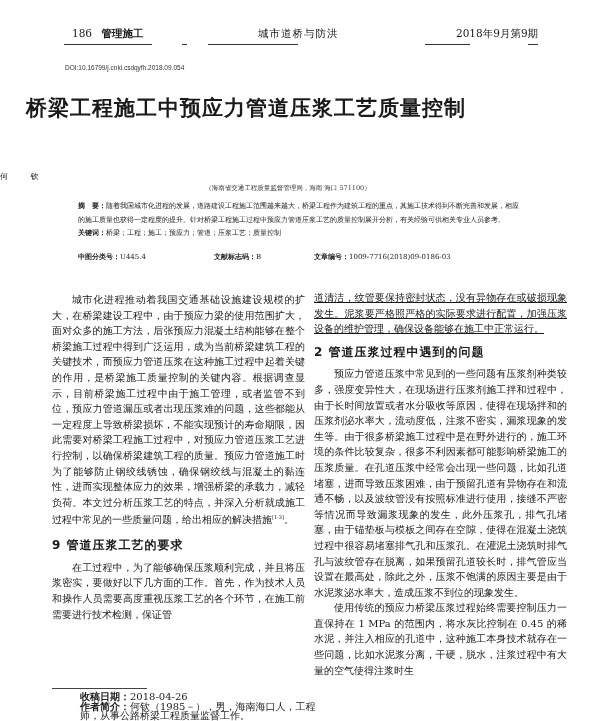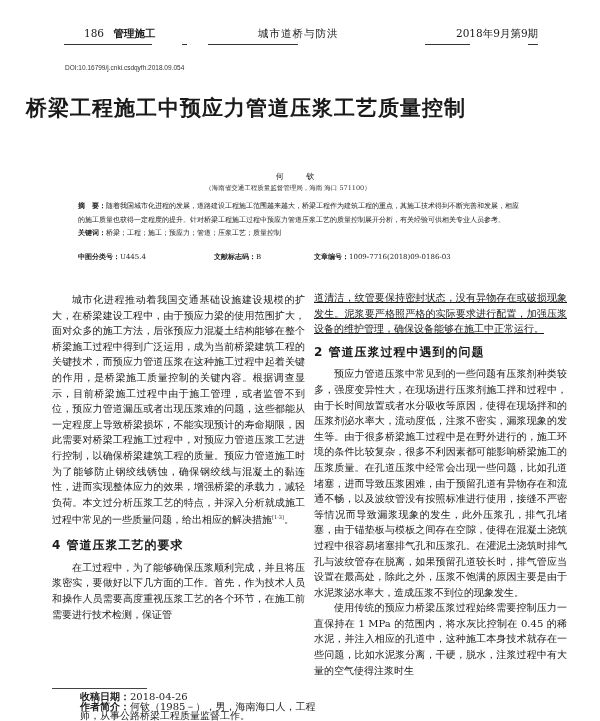--- a/index.html
+++ b/index.html
@@ -1,29 +1,29 @@
 <!DOCTYPE html>
 <html><head>
 <meta charset="utf-8">
 <style>
   html, body { margin:0; padding:0; background:#ffffff; }
   body { width:600px; height:721px; position:relative; overflow:hidden;
          font-family:"DejaVu Serif","Liberation Serif",serif; color:#1a1a1a; }
   .abs { position:absolute; }
   .hdr { top:27px; font-size:10.5px; white-space:nowrap; }
-  .hdr-left { left:72px;margin-left:12px; }
+  .hdr-left { left:72px; }
   .hdr-left .pg { margin-right:6px; }
   .hdr-left .sec { font-weight:bold; font-family:"DejaVu Sans","Liberation Sans",sans-serif; }
   .hdr-center { left:258px; letter-spacing:1px; }
   .hdr-right { right:198px; right:auto; left:456px; }
   .rule { height:1px; background:#333; top:44px; }
   .doi { left:65px; top:64px; font-size:6.5px; color:#333; font-family:"Liberation Sans",sans-serif; }
   .title { left:0; width:492px; top:94px; text-align:center; font-size:21px; font-weight:bold;
            letter-spacing:1px; font-family:"DejaVu Sans","Liberation Sans",sans-serif; }
-  .author { left:0; width:600px; top:171px; text-align:center; font-size:8px; letter-spacing:10px; }
+  .author { left:0; width:600px; top:171px; font-size:8px; letter-spacing:10px; }
   .affil { left:0; width:576px; top:184px; text-align:center; font-size:6.5px; color:#333; }
   .abstract { left:78px; width:444px; top:200px; font-size:7px; line-height:13.5px; color:#222; }
   .abstract .lbl { font-weight:bold; font-family:"DejaVu Sans","Liberation Sans",sans-serif; }
   .meta-row { left:78px; top:250px; width:444px; font-size:7px; display:flex; color:#222; }
   .meta-row .lbl { font-weight:bold; font-family:"DejaVu Sans","Liberation Sans",sans-serif; }
   .meta-row .c1 { width:120px; } .meta-row .c2 { width:100px; }
   .col { width:253px; font-size:10px; line-height:15.6px; text-align:justify; }
   .col-left { left:52px; top:292px; }
   .col-right { left:314px; top:290px; }
   .h2 { font-family:"DejaVu Sans","Liberation Sans",sans-serif; font-size:12px; font-weight:bold;
@@ -61,21 +61,21 @@
   <span class="lbl">关键词：</span><span>桥梁；工程；施工；预应力；管道；压浆工艺；质量控制</span>
 </div>
 <div class="abs meta-row" style="top:252px;">
   <div class="c1"><span class="lbl">中图分类号：</span><span>U445.4</span></div>
   <div class="c2" style="margin-left:16px;"><span class="lbl">文献标志码：</span><span>B</span></div>
   <div><span class="lbl">文章编号：</span><span>1009-7716(2018)09-0186-03</span></div>
 </div>
 
 <div class="abs col col-left">
   <p class="para"><span>城市化进程推动着我国交通基础设施建设规模的扩大，在桥梁建设工程中，由于预应力梁的使用范围扩大，面对众多的施工方法，后张预应力混凝土结构能够在整个桥梁施工过程中得到广泛运用，成为当前桥梁建筑工程的关键技术，而预应力管道压浆在这种施工过程中起着关键的作用，是桥梁施工质量控制的关键内容。根据调查显示，目前桥梁施工过程中由于施工管理，或者监管不到位，预应力管道漏压或者出现压浆难的问题，这些都能从一定程度上导致桥梁损坏，不能实现预计的寿命期限，因此需要对桥梁工程施工过程中，对预应力管道压浆工艺进行控制，以确保桥梁建筑工程的质量。预应力管道施工时为了能够防止钢绞线锈蚀，确保钢绞线与混凝土的黏连性，进而实现整体应力的效果，增强桥梁的承载力，减轻负荷。本文过分析压浆工艺的特点，并深入分析就成施工过程中常见的一些质量问题，给出相应的解决措施</span><sup>[1-3]</sup><span>。</span></p>
-  <div class="h2" style="margin-top:10px;">4 管道压浆工艺的要求</div>
+  <div class="h2" style="margin-top:10px;">9 管道压浆工艺的要求</div>
   <p class="para">在工过程中，为了能够确保压浆顺利完成，并且将压浆密实，要做好以下几方面的工作。首先，作为技术人员和操作人员需要高度重视压浆工艺的各个环节，在施工前需要进行技术检测，保证管</p>
 </div>
 
 <div class="abs footrule"></div>
 <div class="abs foot">
   <div><span class="lbl">收稿日期：</span><span>2018-04-26</span></div>
   <div><span class="lbl">作者简介：</span><span>何钦（1985－），男，海南海口人，工程师，从事公路桥梁工程质量监督工作。</span></div>
 </div>
 
 <div class="abs col col-right">

